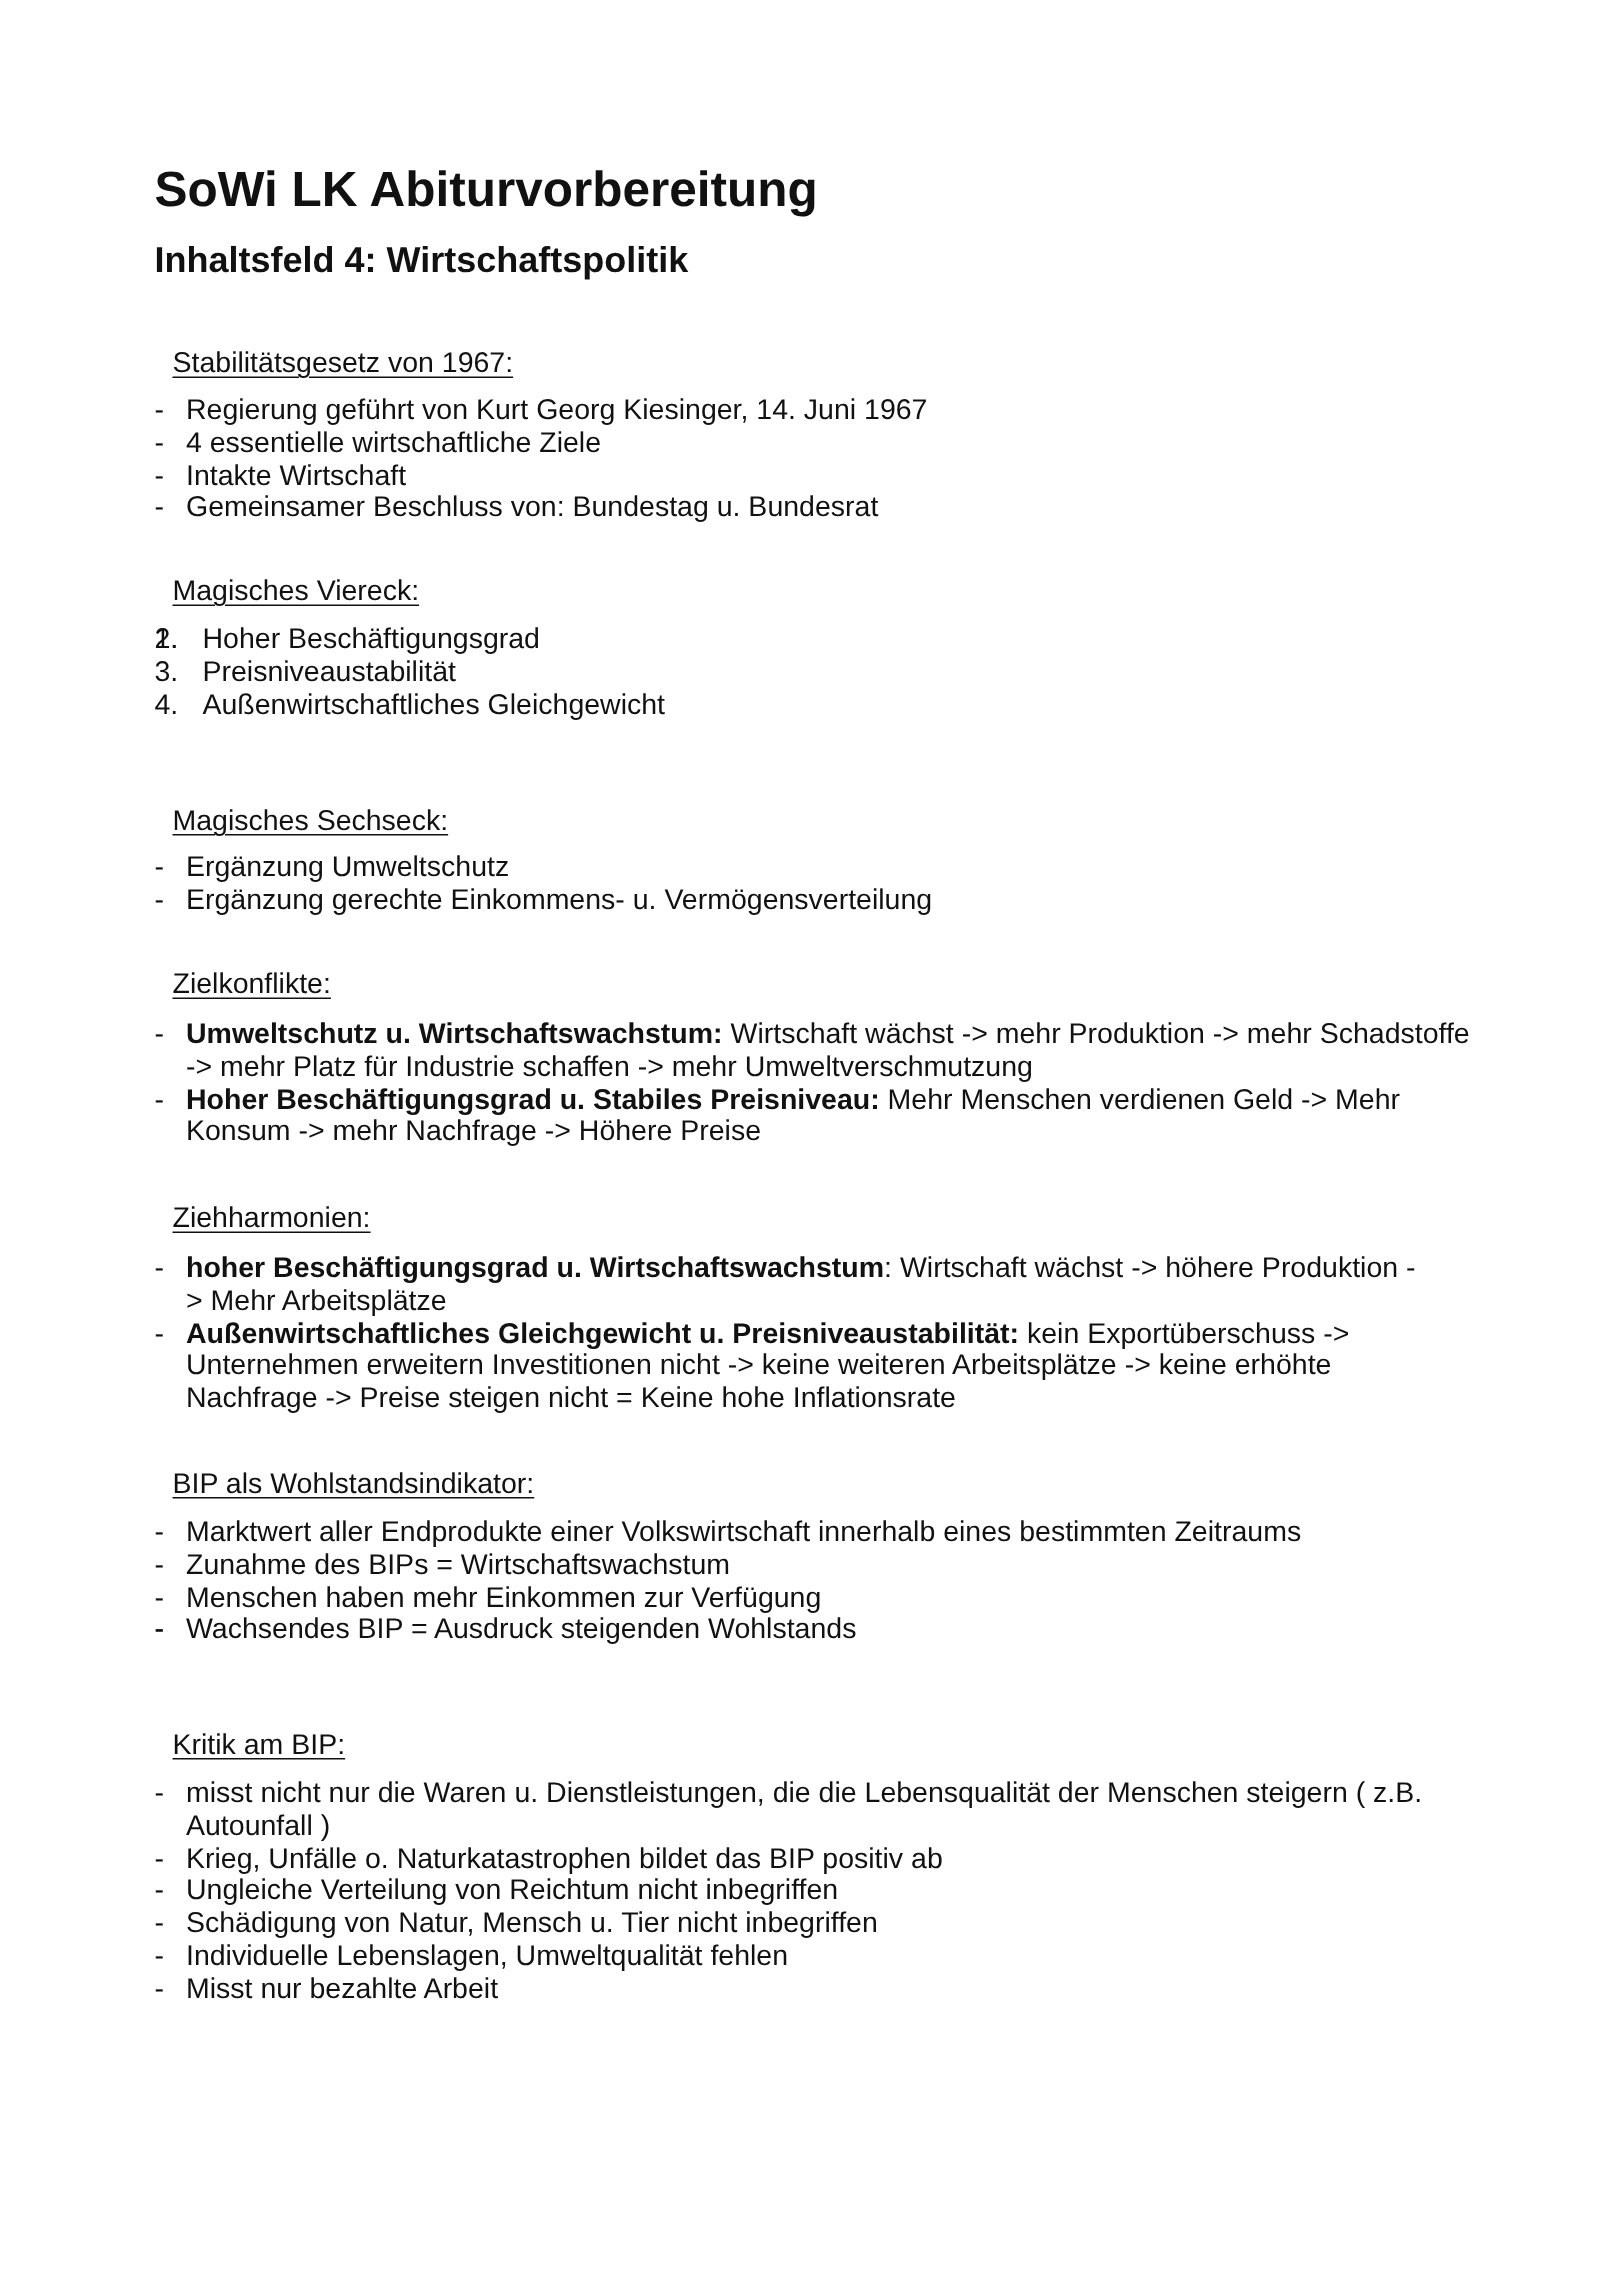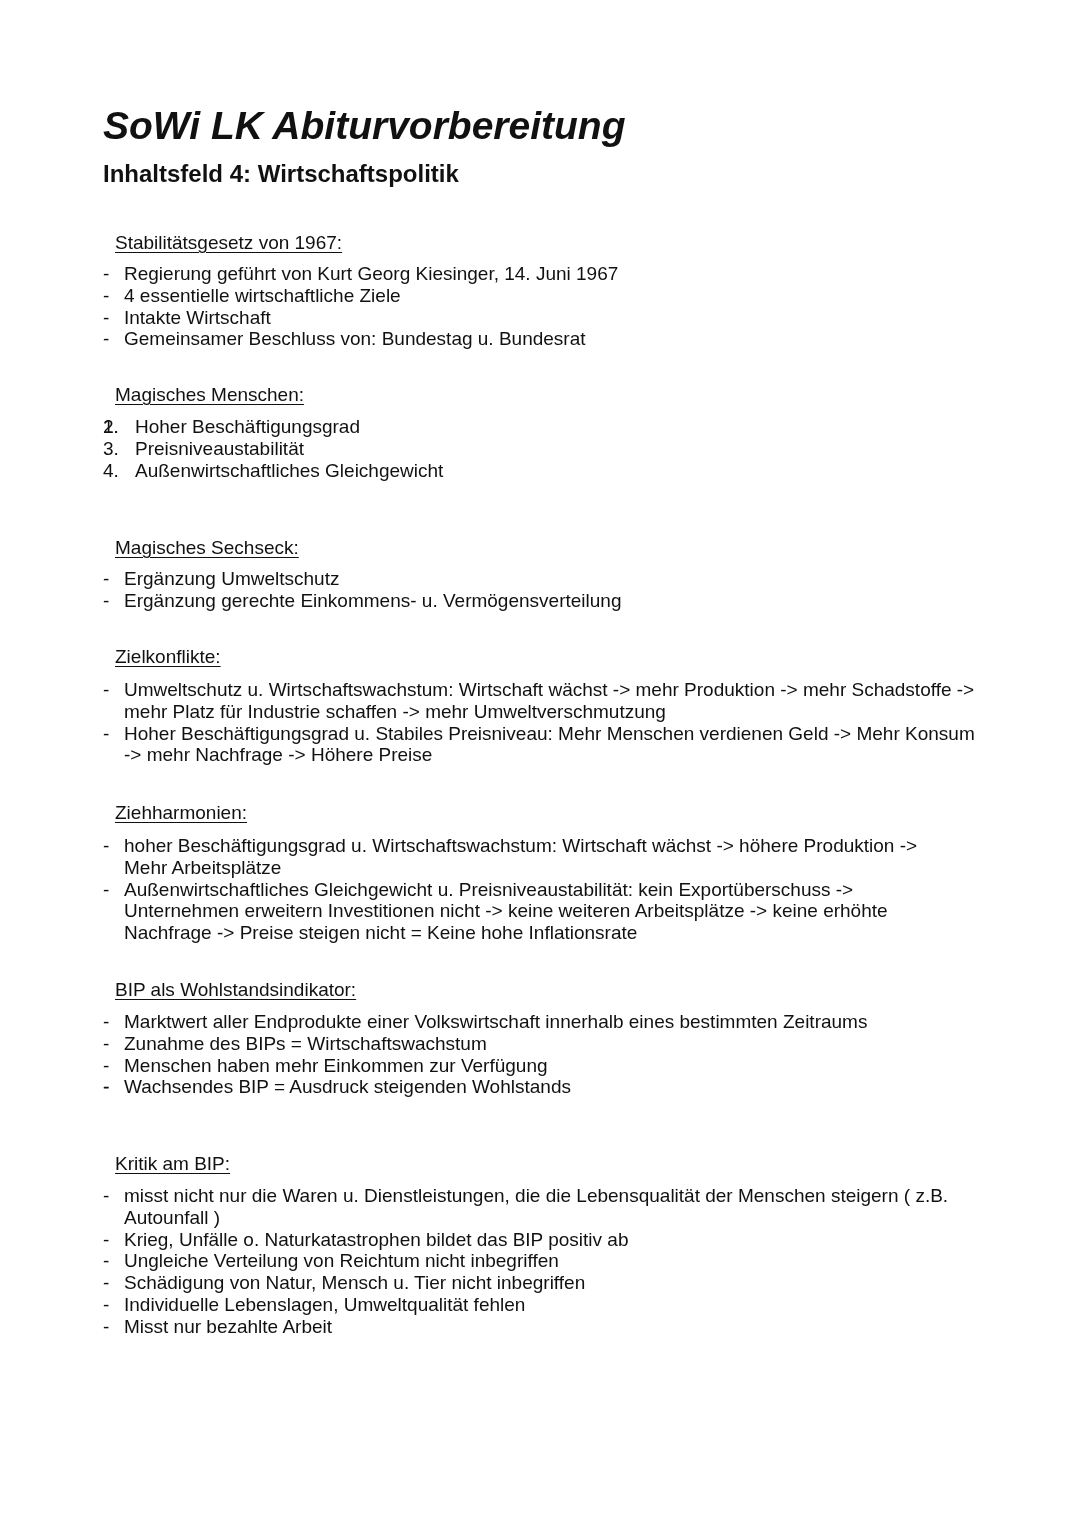--- a/index.html
+++ b/index.html
@@ -18,27 +18,26 @@
     .page {
       position: absolute;
       left: 103px;
       top: 0;
       width: 890px;
     }
     .title {
       position: absolute;
       top: 104px;
       left: 0;
-      font-size: 39px;
+      font-size: 33px;
       font-weight: bold;
       letter-spacing: 0px;
       line-height: 44px;
       white-space: nowrap;
       margin: 0;
-      font-style: italic;
     }
     .subtitle {
       position: absolute;
       top: 158px;
       left: 0;
       font-size: 24px;
       font-weight: bold;
       line-height: 32px;
       white-space: nowrap;
       margin: 0;
@@ -72,39 +71,39 @@
       white-space: normal;
     }
     .list .marker {
       position: absolute;
       left: 0;
       top: 0;
     }
     .list.numbered li {
       padding-left: 32px;
     }
-    .b { font-weight: normal; }
+    .b { font-weight: bold; }
   </style>
 </head>
 <body>
 
 <div class="page">
 
   <h1 class="title">SoWi LK Abiturvorbereitung</h1>
   <h2 class="subtitle">Inhaltsfeld 4: Wirtschaftspolitik</h2>
 
   <div class="section-head" style="top:220px;">Stabilitätsgesetz von 1967:</div>
   <ul class="list" style="top:263px;">
     <li><span class="marker">-</span><span>Regierung geführt von Kurt Georg Kiesinger, 14. Juni 1967</span></li>
     <li><span class="marker">-</span><span>4 essentielle wirtschaftliche Ziele</span></li>
     <li><span class="marker">-</span><span>Intakte Wirtschaft</span></li>
     <li><span class="marker">-</span><span>Gemeinsamer Beschluss von: Bundestag u. Bundesrat</span></li>
   </ul>
 
-  <div class="section-head" style="top:372px;">Magisches Menschen:</div>
+  <div class="section-head" style="top:372px;">Magisches Viereck:</div>
   <ul class="list numbered" style="top:416px;">
     <li><span class="marker">1.</span></li>
     <li><span class="marker">2.</span><span>Hoher Beschäftigungsgrad</span></li>
     <li><span class="marker">3.</span><span>Preisniveaustabilität</span></li>
     <li><span class="marker">4.</span><span>Außenwirtschaftliches Gleichgewicht</span></li>
   </ul>
 
   <div class="section-head" style="top:525px;">Magisches Sechseck:</div>
   <ul class="list" style="top:568px;">
     <li><span class="marker">-</span><span>Ergänzung Umweltschutz</span></li>

